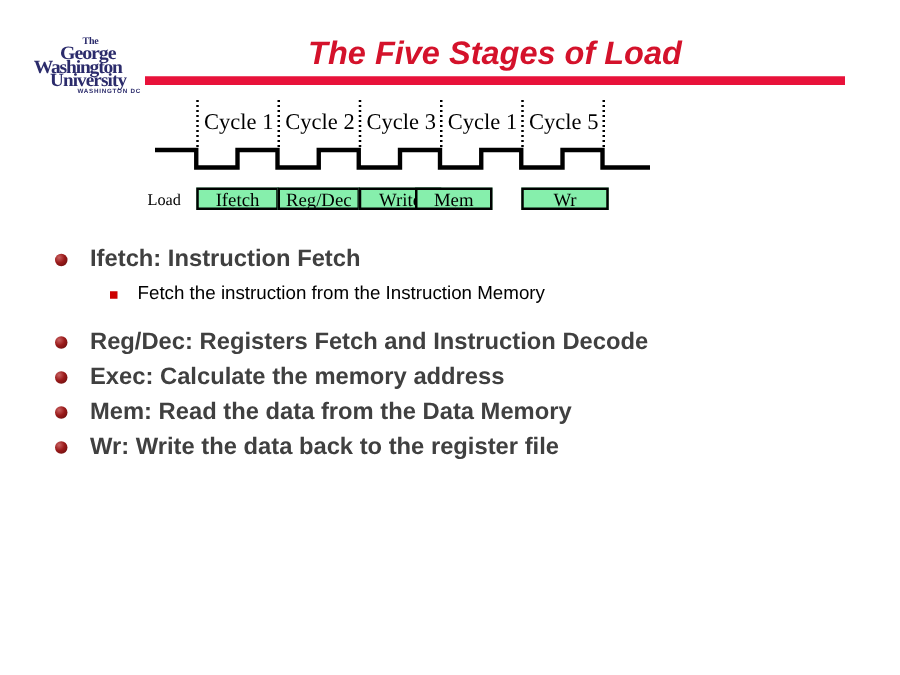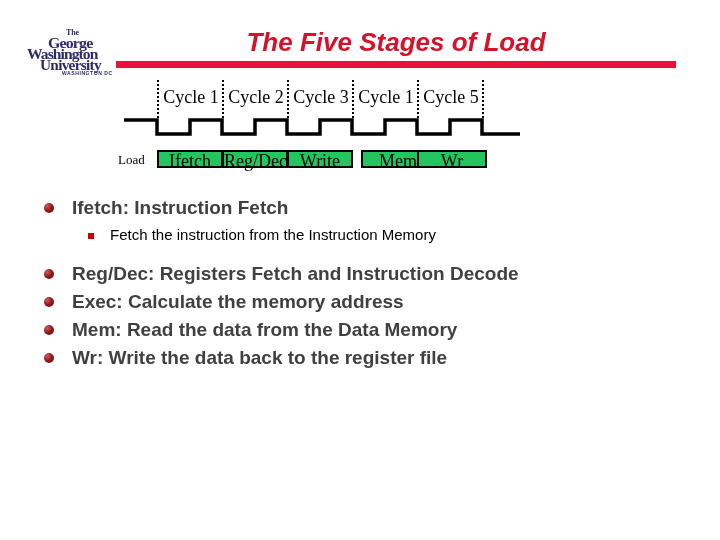--- a/index.html
+++ b/index.html
@@ -138,23 +138,23 @@
     font-family: "Liberation Serif", serif;
     font-size: 13px;
     color: #000;
     white-space: nowrap;
   }
   .stage-box {
     position: absolute;
     top: 150px;
     height: 18px;
     border: 2px solid #000000;
-    background: #22c55e;
-    font-family: "Liberation Serif", serif;
-    font-size: 18px;
+    background: #86efac;
+    font-family: "Liberation Serif", serif;
+    font-size: 15px;
     color: #000000;
     text-align: center;
     line-height: 18px;
     box-sizing: border-box;
     white-space: nowrap;
   }
 
   
   .bullets {
     position: absolute;
@@ -231,21 +231,21 @@
   <div class="cycle-label" style="left:420px;width:62px;text-align:center">Cycle 5</div>
 
   <svg style="position:absolute;left:0;top:0;width:720px;height:185px" viewBox="0 0 720 185">
     <polyline fill="none" stroke="#000000" stroke-width="3.5" stroke-linejoin="miter" points="124,120 157,120 157,134 190,134 190,120 222,120 222,134 255,134 255,120 287,120 287,134 320,134 320,120 352,120 352,134 385,134 385,120 417,120 417,134 450,134 450,120 482,120 482,134 520,134"></polyline>
   </svg>
 
   <div class="load-label">Load</div>
   <div class="stage-box" style="left:157px;width:66px">Ifetch</div>
   <div class="stage-box" style="left:222px;width:66px">Reg/Dec</div>
   <div class="stage-box" style="left:287px;width:66px">Write</div>
-  <div class="stage-box" style="left:361px;width:74px">Mem</div>
+  <div class="stage-box" style="left:332px;width:62px">Mem</div>
   <div class="stage-box" style="left:417px;width:70px">Wr</div>
 </div>
 
 <div class="bullets">
 
   <div class="b1">
     <span class="sphere"></span>
     <span>Ifetch: Instruction Fetch</span>
   </div>
 

